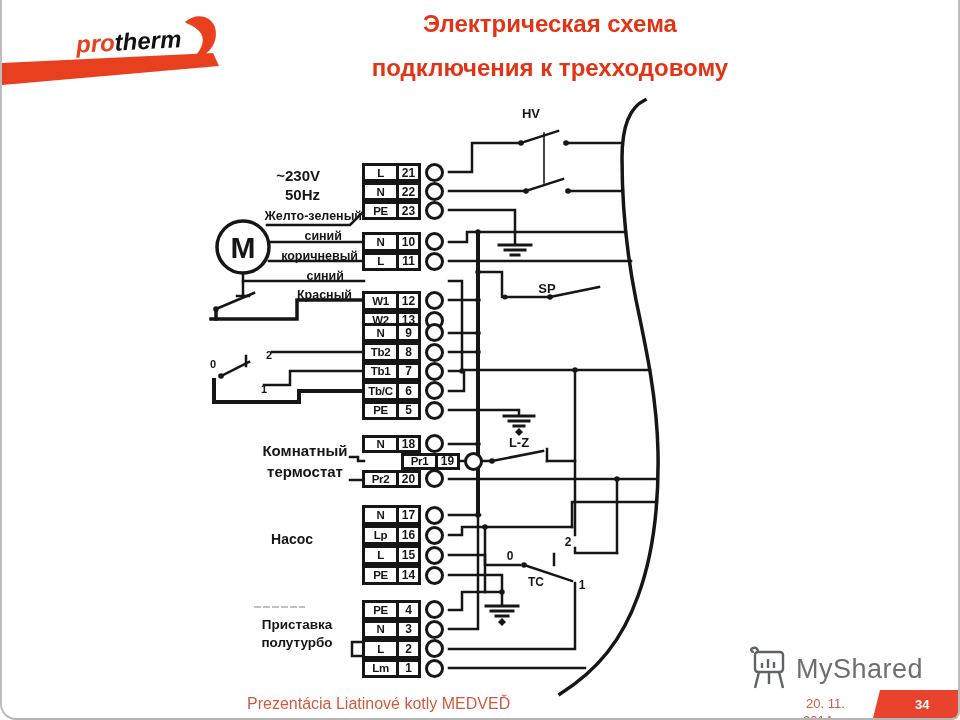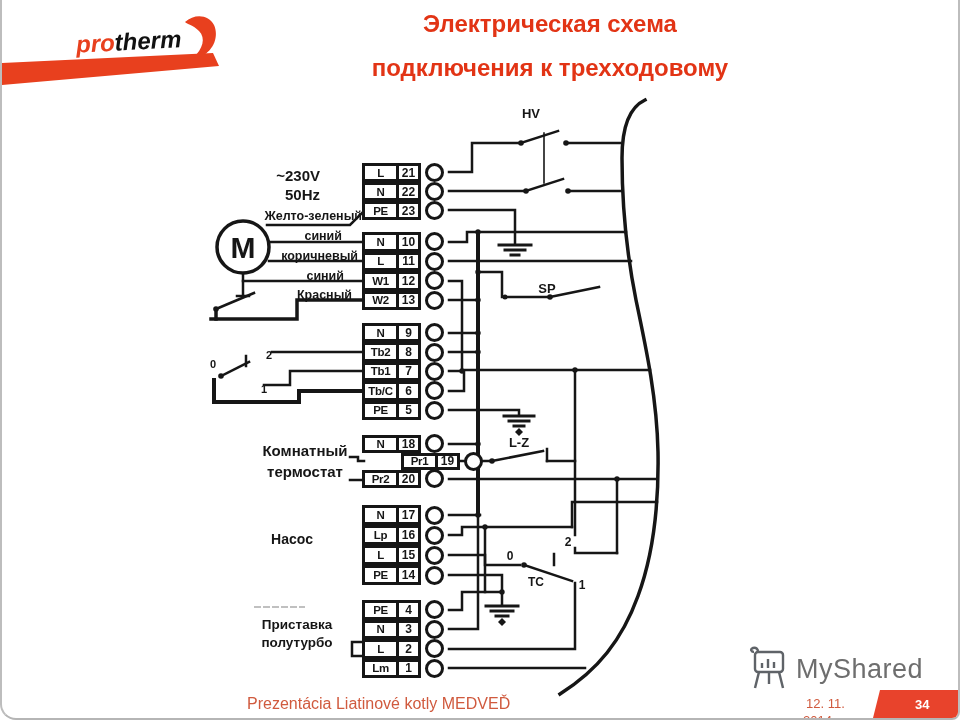--- a/index.html
+++ b/index.html
@@ -267,21 +267,21 @@
         <div class="trow" style="height: 19.5px;">
           <div class="tcell tlabel">N</div>
           <div class="tcell tnum">10</div>
           <div class="ring"></div>
         </div>
         <div class="trow" style="height: 19.5px;">
           <div class="tcell tlabel">L</div>
           <div class="tcell tnum">11</div>
           <div class="ring"></div>
         </div>
-        <div class="trow" style="height: 19.5px;">
+        <div class="trow" style="height: 19.5px; margin-top: 20px;">
           <div class="tcell tlabel">W1</div>
           <div class="tcell tnum">12</div>
           <div class="ring"></div>
         </div>
         <div class="trow" style="height: 19.5px;">
           <div class="tcell tlabel">W2</div>
           <div class="tcell tnum">13</div>
           <div class="ring"></div>
         </div>
       </div>
@@ -383,19 +383,19 @@
       <path d="M20,22 V13"></path>
       <path d="M26,22 V16"></path>
       <path d="M11,26 L7,42"></path>
       <path d="M31,26 L35,42"></path>
       <path d="M21,26 V38"></path>
     </svg>
     <span class="txt">MyShared</span>
   </div>
 
   <div class="abs foot-title">Prezentácia Liatinové kotly MEDVEĎ</div>
-  <div class="abs date1">12. 11.</div>
+  <div class="abs date1">20. 11.</div>
   <div class="abs date2">2014</div>
   <div class="abs badge">
     <span>34</span>
   </div>
 
 </div>
 
 </body></html>

